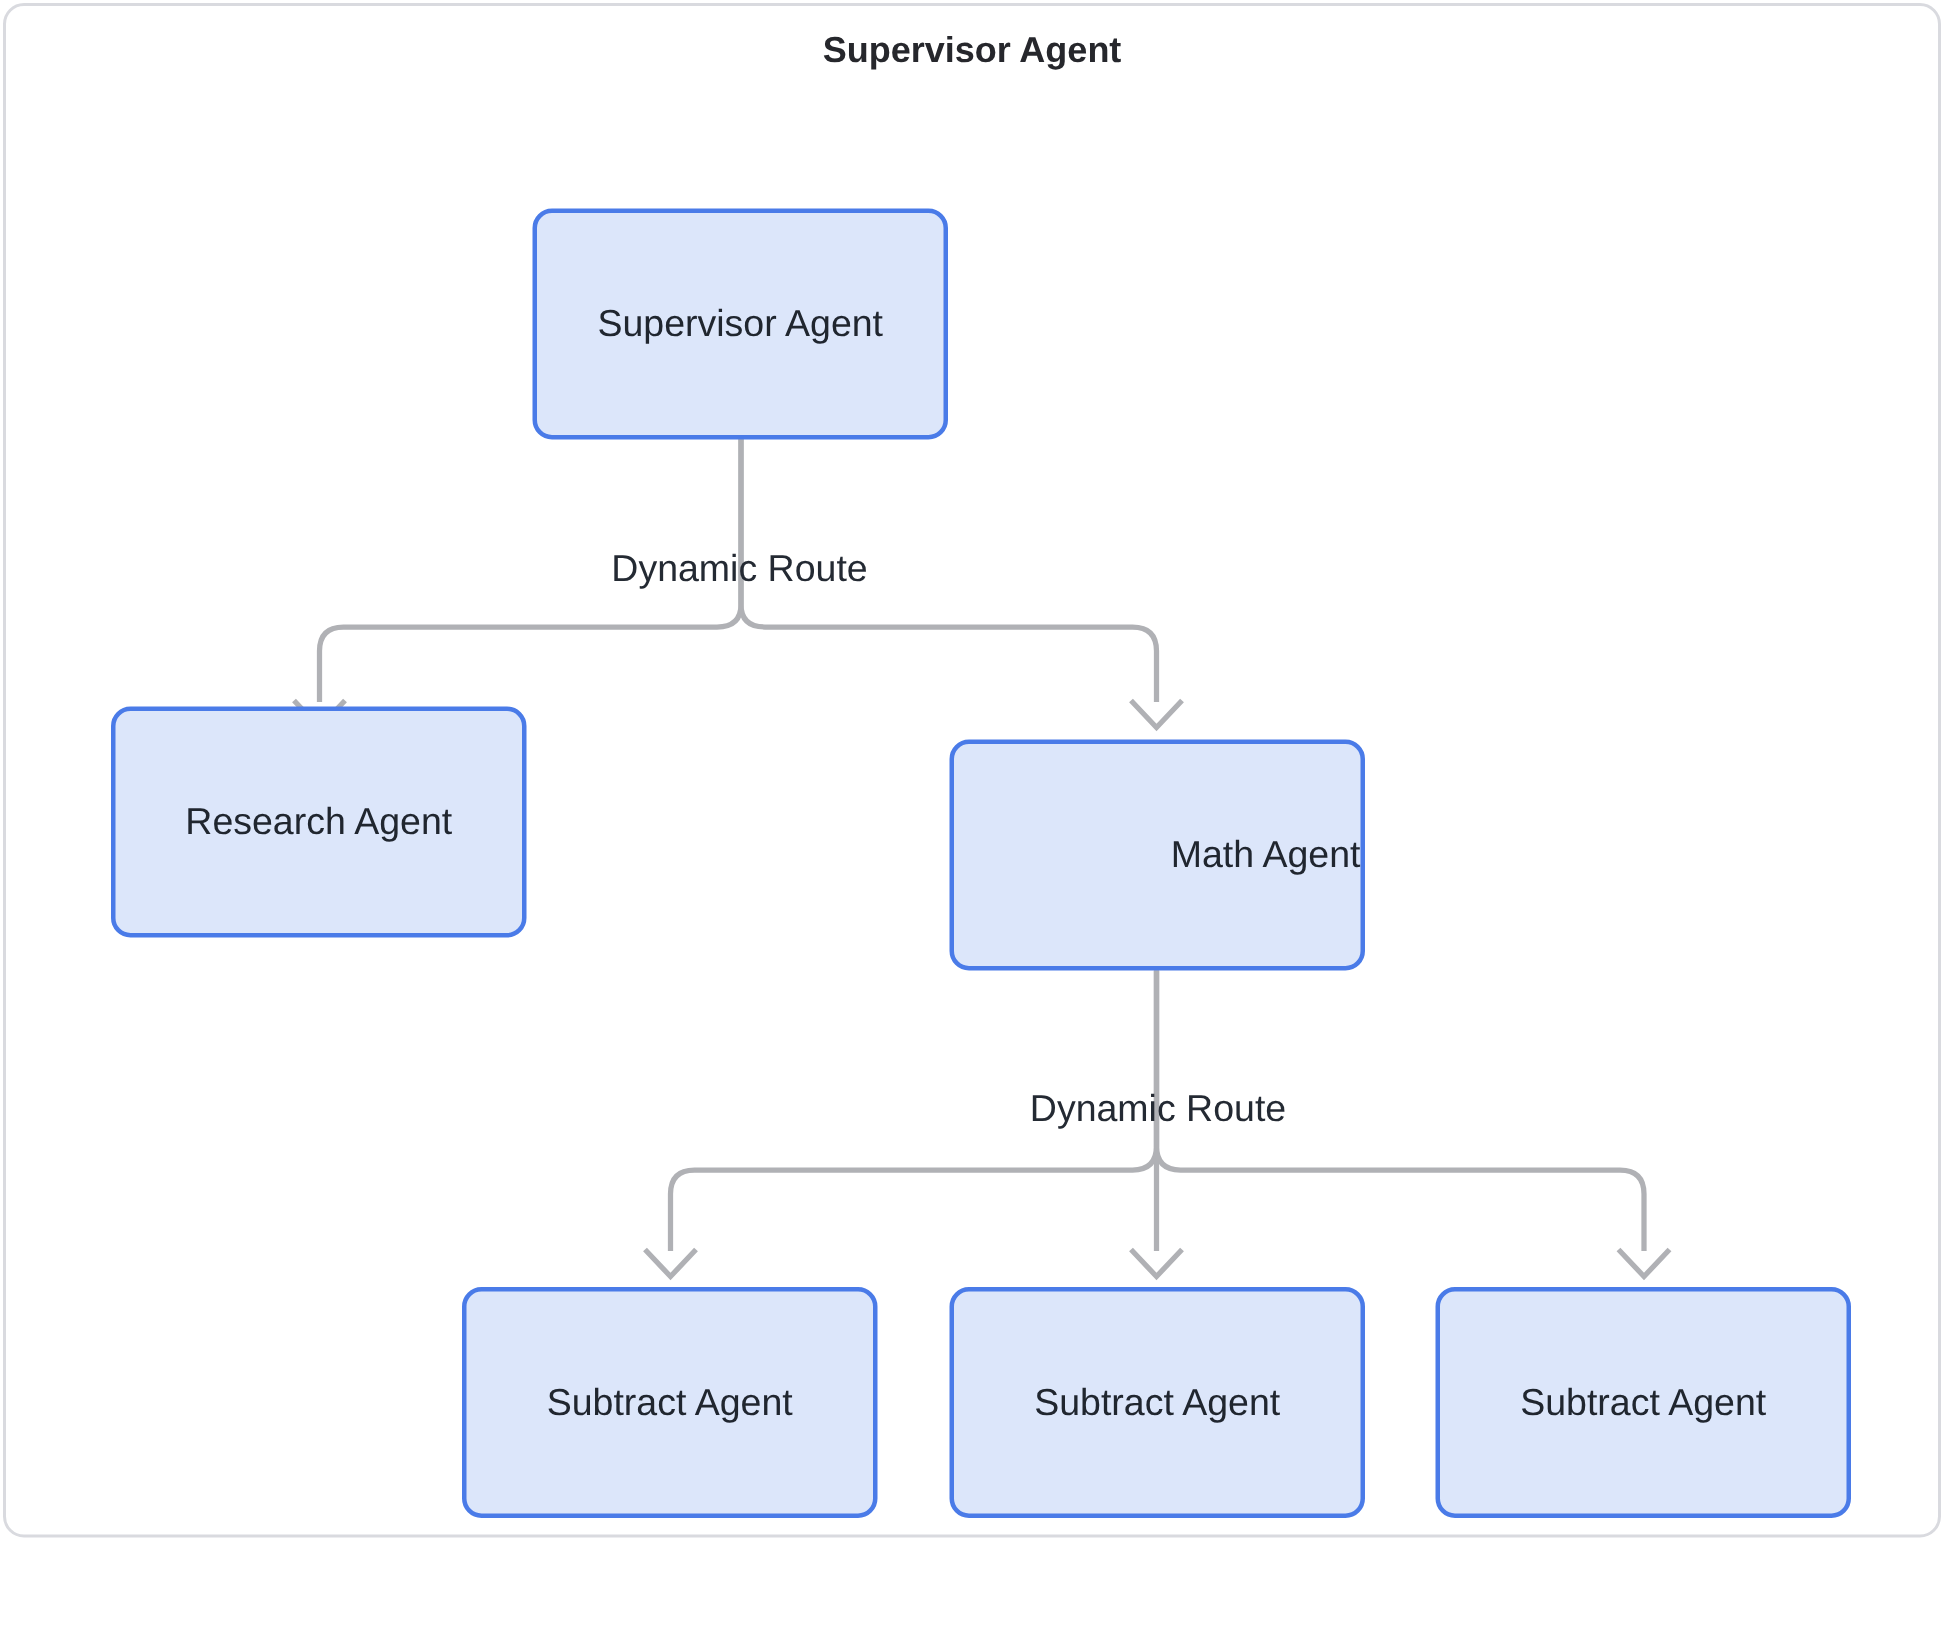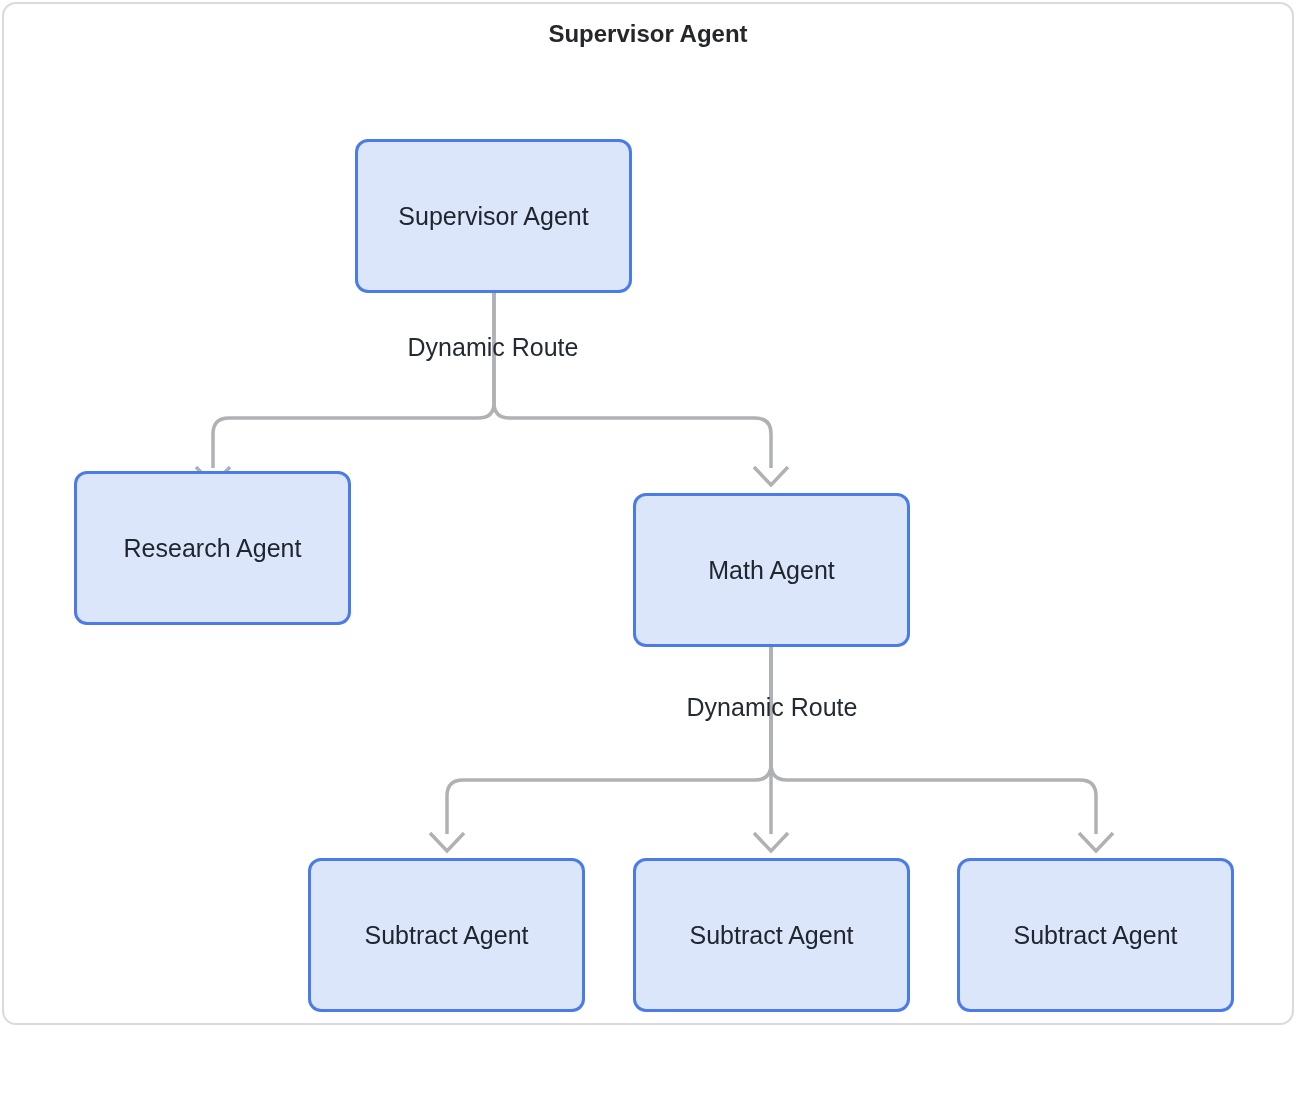--- a/index.html
+++ b/index.html
@@ -30,27 +30,27 @@
   .node{
     position:absolute;width:277px;height:154px;
     background:var(--node-fill);
     border:3.5px solid var(--node-border);
     border-radius:13px;
     display:flex;align-items:center;justify-content:center;
     font-size:25px;color:var(--node-text);
   }
   .node-supervisor{left:351px;top:135px;}
   .node-research{left:70px;top:467px;}
-  .node-math{left:629px;top:489px;}
+  .node-math{left:629px;top:489px;justify-content:flex-end;}
   .node-subtract-1{left:304px;top:854px;}
   .node-subtract-2{left:629px;top:854px;}
   .node-subtract-3{left:953px;top:854px;}
   .edge-label{
     position:absolute;transform:translate(-50%,-50%);
-    font-size:25px;color:#242a33;white-space:nowrap;
+    font-size:25px;color:#242a33;white-space:nowrap;margin-top:33px;
   }
   .edge-label-1{left:489px;top:343px;}
   .edge-label-2{left:768px;top:703px;}
 </style>
 </head>
 <body>
 
 <div class="frame">
 
   <div class="diagram-title">Supervisor Agent</div>

